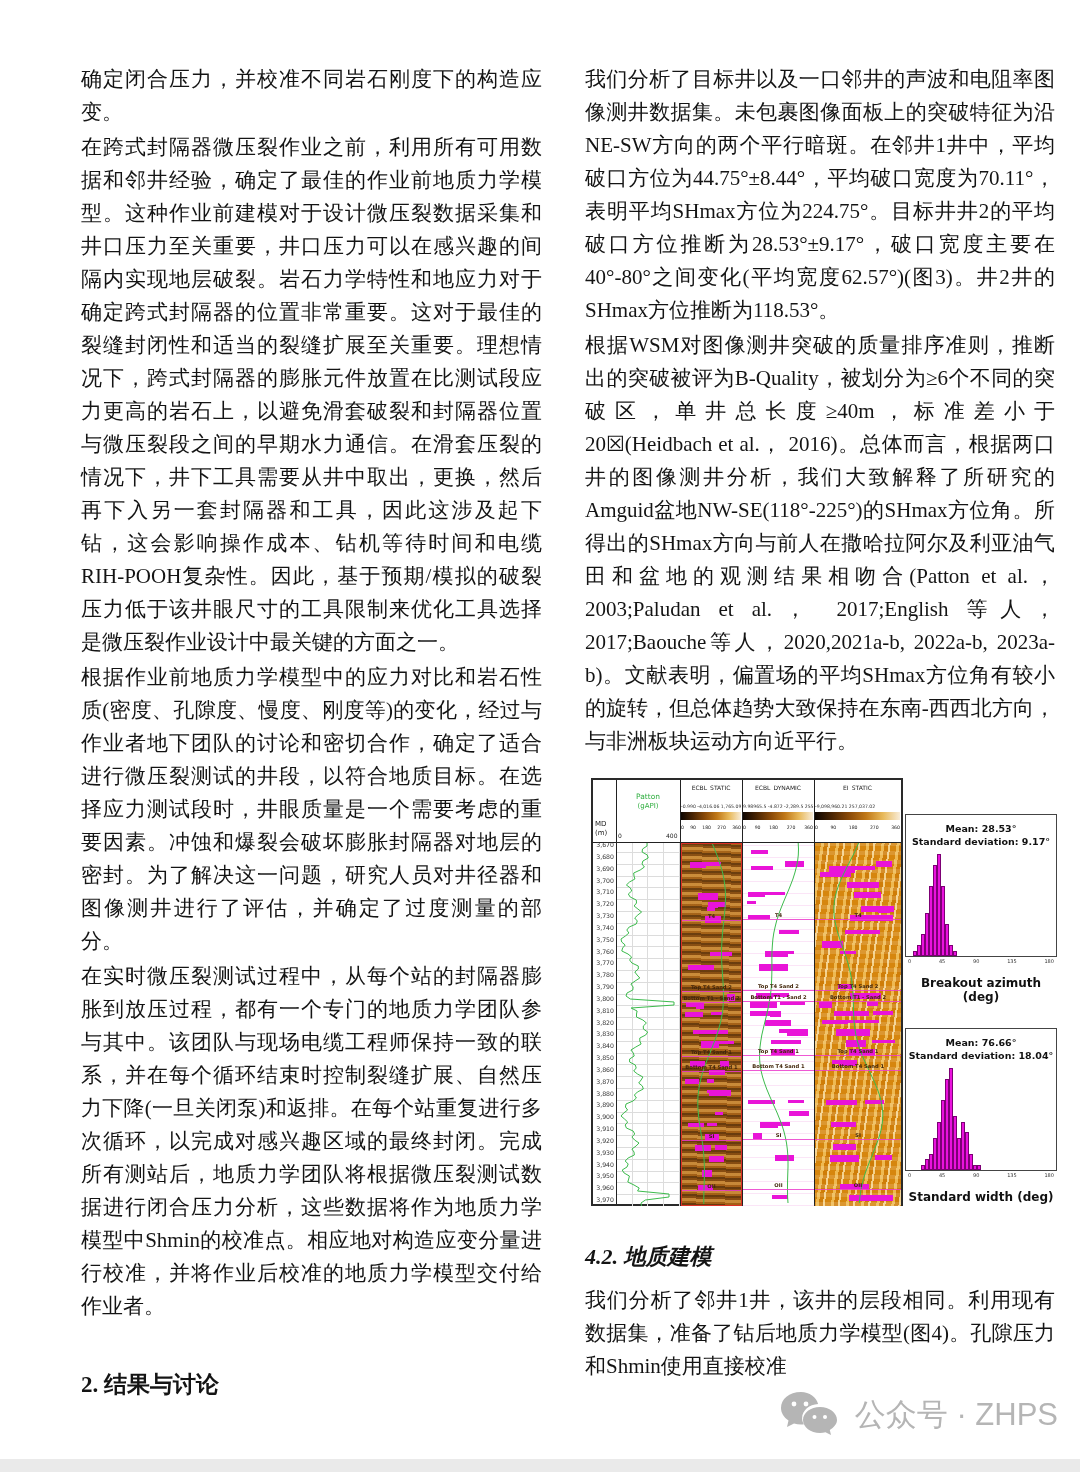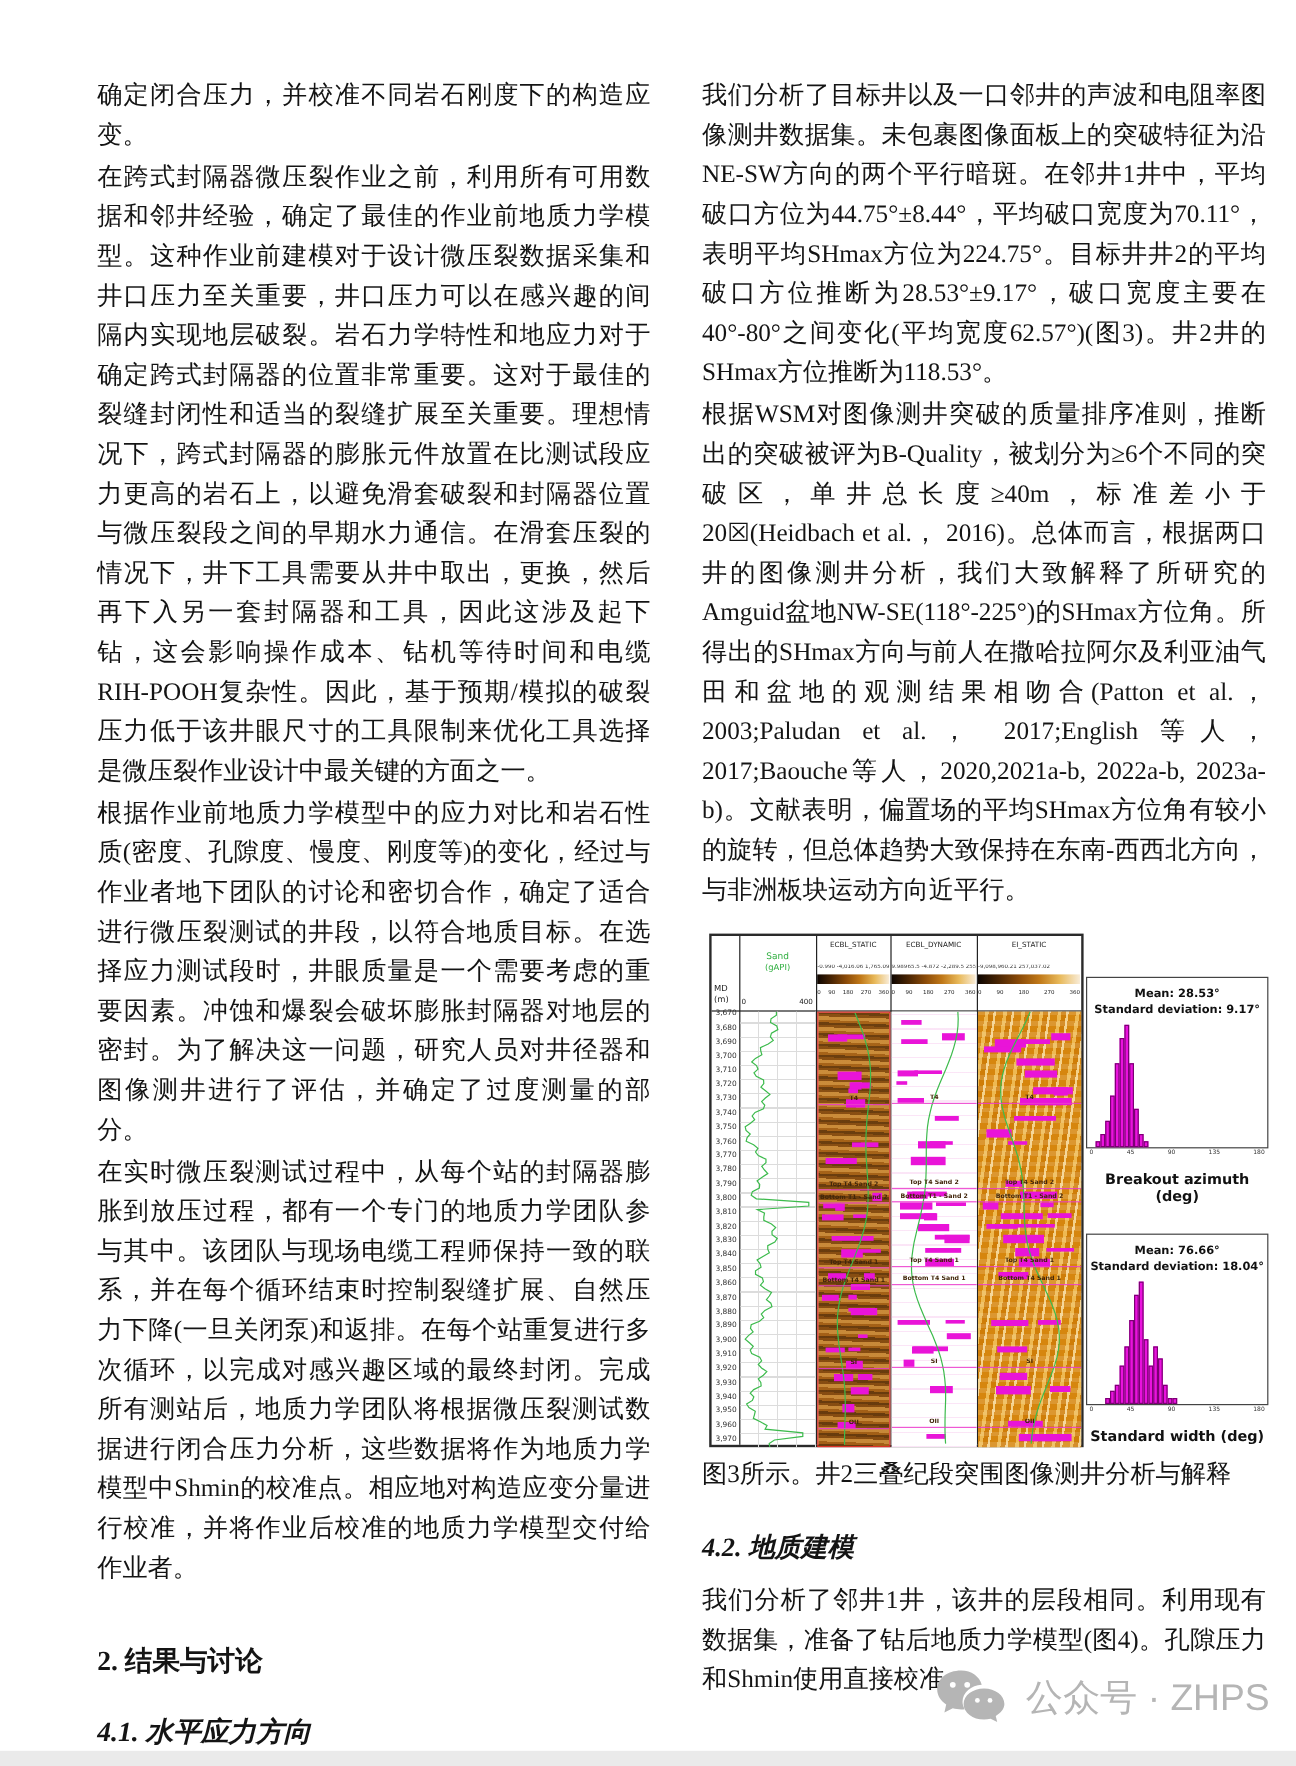--- a/index.html
+++ b/index.html
@@ -31,37 +31,36 @@
 <body>
 
 <div class="page">
 
   <div class="col left">
     <p>确定闭合压力，并校准不同岩石刚度下的构造应变。</p>
     <p>在跨式封隔器微压裂作业之前，利用所有可用数据和邻井经验，确定了最佳的作业前地质力学模型。这种作业前建模对于设计微压裂数据采集和井口压力至关重要，井口压力可以在感兴趣的间隔内实现地层破裂。岩石力学特性和地应力对于确定跨式封隔器的位置非常重要。这对于最佳的裂缝封闭性和适当的裂缝扩展至关重要。理想情况下，跨式封隔器的膨胀元件放置在比测试段应力更高的岩石上，以避免滑套破裂和封隔器位置与微压裂段之间的早期水力通信。在滑套压裂的情况下，井下工具需要从井中取出，更换，然后再下入另一套封隔器和工具，因此这涉及起下钻，这会影响操作成本、钻机等待时间和电缆RIH-POOH复杂性。因此，基于预期/模拟的破裂压力低于该井眼尺寸的工具限制来优化工具选择是微压裂作业设计中最关键的方面之一。</p>
     <p>根据作业前地质力学模型中的应力对比和岩石性质(密度、孔隙度、慢度、刚度等)的变化，经过与作业者地下团队的讨论和密切合作，确定了适合进行微压裂测试的井段，以符合地质目标。在选择应力测试段时，井眼质量是一个需要考虑的重要因素。冲蚀和爆裂会破坏膨胀封隔器对地层的密封。为了解决这一问题，研究人员对井径器和图像测井进行了评估，并确定了过度测量的部分。</p>
     <p>在实时微压裂测试过程中，从每个站的封隔器膨胀到放压过程，都有一个专门的地质力学团队参与其中。该团队与现场电缆工程师保持一致的联系，并在每个循环结束时控制裂缝扩展、自然压力下降(一旦关闭泵)和返排。在每个站重复进行多次循环，以完成对感兴趣区域的最终封闭。完成所有测站后，地质力学团队将根据微压裂测试数据进行闭合压力分析，这些数据将作为地质力学模型中Shmin的校准点。相应地对构造应变分量进行校准，并将作业后校准的地质力学模型交付给作业者。</p>
     <h2 class="sec">2. 结果与讨论</h2>
-    <h3 class="subsec">4.1. 水平应力方向</h3>
   </div>
 
   <div class="col right">
     <p>我们分析了目标井以及一口邻井的声波和电阻率图像测井数据集。未包裹图像面板上的突破特征为沿NE-SW方向的两个平行暗斑。在邻井1井中，平均破口方位为44.75°±8.44°，平均破口宽度为70.11°，表明平均SHmax方位为224.75°。目标井井2的平均破口方位推断为28.53°±9.17°，破口宽度主要在40°-80°之间变化(平均宽度62.57°)(图3)。井2井的SHmax方位推断为118.53°。</p>
     <p>根据WSM对图像测井突破的质量排序准则，推断出的突破被评为B-Quality，被划分为≥6个不同的突破区，单井总长度≥40m，标准差小于20☒(Heidbach et al.， 2016)。总体而言，根据两口井的图像测井分析，我们大致解释了所研究的Amguid盆地NW-SE(118°-225°)的SHmax方位角。所得出的SHmax方向与前人在撒哈拉阿尔及利亚油气田和盆地的观测结果相吻合(Patton et al.，2003;Paludan et al.， 2017;English 等人，2017;Baouche等人，2020,2021a-b, 2022a-b, 2023a-b)。文献表明，偏置场的平均SHmax方位角有较小的旋转，但总体趋势大致保持在东南-西西北方向，与非洲板块运动方向近平行。</p>
 
     <div class="figure">
       <div id="logpanel">
           <div style="position: absolute; left: 23px; top: 0px; bottom: 0px; width: 1px; background: rgb(34, 34, 34);"></div>
           <div style="position: absolute; left: 87px; top: 0px; bottom: 0px; width: 1px; background: rgb(34, 34, 34);"></div>
           <div style="position: absolute; left: 149px; top: 0px; bottom: 0px; width: 1px; background: rgb(34, 34, 34);"></div>
           <div style="position: absolute; left: 221px; top: 0px; bottom: 0px; width: 1px; background: rgb(34, 34, 34);"></div>
           <div style="position: absolute; left: 0px; right: 0px; top: 62px; height: 1px; background: rgb(34, 34, 34);"></div>
           <div style="position: absolute; left: 2px; top: 40px; font-size: 7px; color: rgb(34, 34, 34); line-height: 9px;">MD<br></div>
           <div style="position: absolute; left: 2px; top: 49px; font-size: 7px; color: rgb(34, 34, 34);">(m)</div>
-          <div style="position: absolute; left: 23px; top: 12px; width: 64px; text-align: center; font-size: 7.5px; color: rgb(47, 174, 63); line-height: 9px;">Sand</div>
+          <div style="position: absolute; left: 23px; top: 12px; width: 64px; text-align: center; font-size: 7.5px; color: rgb(47, 174, 63); line-height: 9px;">Patton</div>
           <div style="position: absolute; left: 23px; top: 22px; width: 64px; text-align: center; font-size: 7px; color: rgb(47, 174, 63);">(gAPI)</div>
           <div style="position: absolute; left: 25px; top: 52px; font-size: 6px; color: rgb(34, 34, 34);">0</div>
           <div style="position: absolute; left: 73px; top: 52px; font-size: 6px; color: rgb(34, 34, 34);">400</div>
           <div style="position: absolute; left: 87px; top: 4px; width: 62px; text-align: center; font-size: 6px; color: rgb(34, 34, 34); white-space: nowrap; overflow: hidden;">ECBL_STATIC</div>
           <div style="position: absolute; left: 88px; top: 24px; width: 60px; font-size: 4.6px; color: rgb(51, 51, 51); white-space: nowrap; overflow: hidden;">-0.990  -4,016.06 1,765.09</div>
           <div style="position: absolute; left: 88px; top: 32px; width: 60px; height: 8px; background: linear-gradient(90deg, rgb(13, 5, 0), rgb(74, 37, 3), rgb(138, 74, 8), rgb(192, 120, 24), rgb(232, 185, 90), rgb(248, 236, 216));"></div>
           <div style="position: absolute; left: 88px; top: 45px; width: 60px; display: flex; justify-content: space-between; font-size: 4.6px; color: rgb(34, 34, 34);">
             <span>0</span>
             <span>90</span>
             <span>180</span>
@@ -340,21 +339,20 @@
             <span>0</span>
             <span>45</span>
             <span>90</span>
             <span>135</span>
             <span>180</span>
           </div>
         <div class="histxlabel">Standard width (deg)</div>
       </div>
     </div>
 
-    <p class="caption">图3所示。井2三叠纪段突围图像测井分析与解释</p>
     <h3 class="subsec42">4.2. 地质建模</h3>
     <p>我们分析了邻井1井，该井的层段相同。利用现有数据集，准备了钻后地质力学模型(图4)。孔隙压力和Shmin使用直接校准</p>
   </div>
 
   <div class="watermark">
     <svg width="62" height="50" viewBox="0 0 62 50">
       <g fill="#b5b5b5">
         <path d="M22 2 C10 2 2 9 2 18 c0 5 3 9.5 7.5 12.5 L8 37 l7-3.5 c2.2 .6 4.6 1 7 1 1 0 2-.06 3-.2 -1.2-1.8-1.9-3.9-1.9-6.1 0-7.8 7.3-13.8 16-14.2 C37.4 7 30.5 2 22 2 Z"></path>
         <path d="M41 17 c-9.4 0-17 5.8-17 13 0 7.2 7.6 13 17 13 1.9 0 3.8-.25 5.5-.7 L52 45 l-1.2-5 C54.8 37.6 58 34 58 30 58 22.8 50.4 17 41 17 Z"></path>
       </g>

